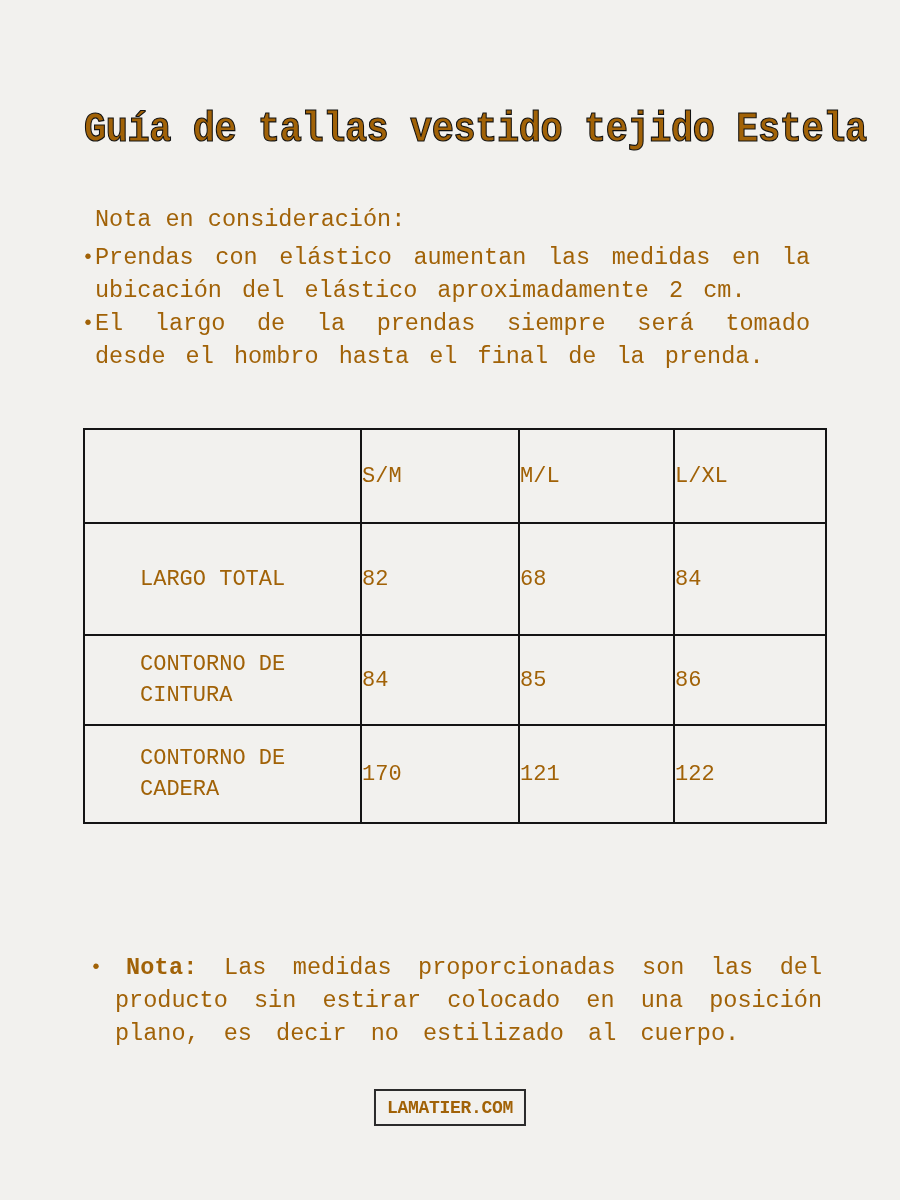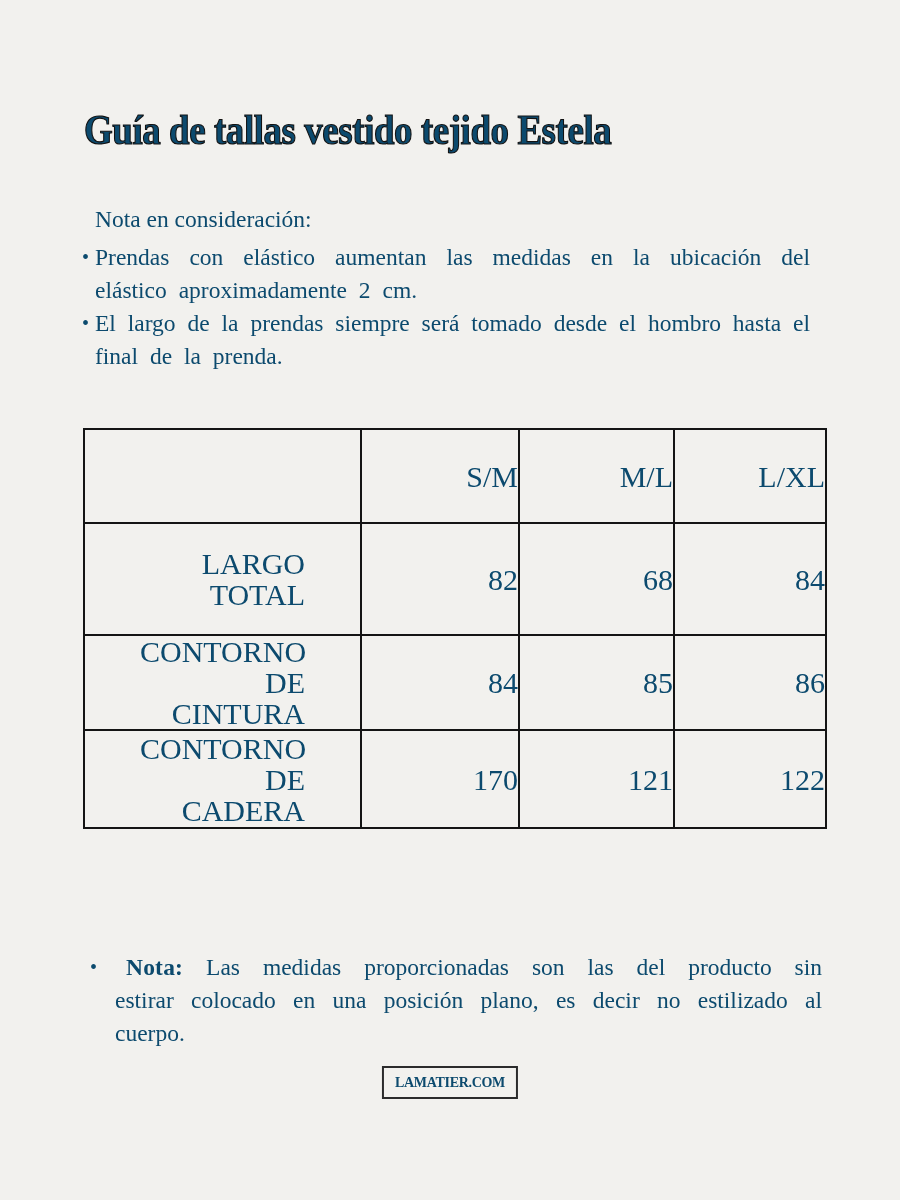--- a/index.html
+++ b/index.html
@@ -5,22 +5,22 @@
   html, body {
     margin: 0;
     padding: 0;
     background: #f2f1ee;
   }
   .page {
     position: relative;
     width: 900px;
     height: 1200px;
     background: #f2f1ee;
-    font-family: Liberation Serif, serif;
-    color: #0c4a6e;
+    font-family: Liberation Mono, monospace;
+    color: #a16207;
     overflow: hidden;
   }
   .title {
     position: absolute;
     left: 84px;
     top: 107px;
     margin: 0;
     font-size: 42px;
     line-height: 46px;
     font-weight: 700;
@@ -60,24 +60,24 @@
   .size-table {
     position: absolute;
     left: 83px;
     top: 428px;
     width: 742px;
     border-collapse: collapse;
     table-layout: fixed;
   }
   .size-table th, .size-table td {
     border: 2px solid #141414;
-    text-align: right;
+    text-align: left;
     vertical-align: middle;
     font-weight: 400;
-    font-size: 30px;
+    font-size: 22px;
     line-height: 31px;
     padding: 0;
   }
   .size-table tr.hrow  { height: 94px; }
   .size-table tr.r0    { height: 112px; margin-top: 24px; }
   .size-table tr.r1    { height: 90px; }
   .size-table tr.r2    { height: 98px; }
   .size-table td.row-label { padding: 0 55px; }
   .note {
     position: absolute;
@@ -93,26 +93,26 @@
     font-size: 20px;
   }
   .note-text {
     flex: 1;
     text-align: justify;
     word-spacing: 10px;
   }
   .note-text b { letter-spacing: 0.2px; margin-left: 11px; }
   .badge {
     position: absolute;
-    top: 1066px;
+    top: 1089px;
     left: 50%;
     transform: translateX(-50%);
     border: 2px solid #2b2b2b;
     padding: 7px 11px 6px 11px;
-    font-size: 14px;
+    font-size: 18px;
     font-weight: 700;
     letter-spacing: -0.3px;
     white-space: nowrap;
   }
 </style>
 </head>
 <body>
 
 <div class="page">
 

